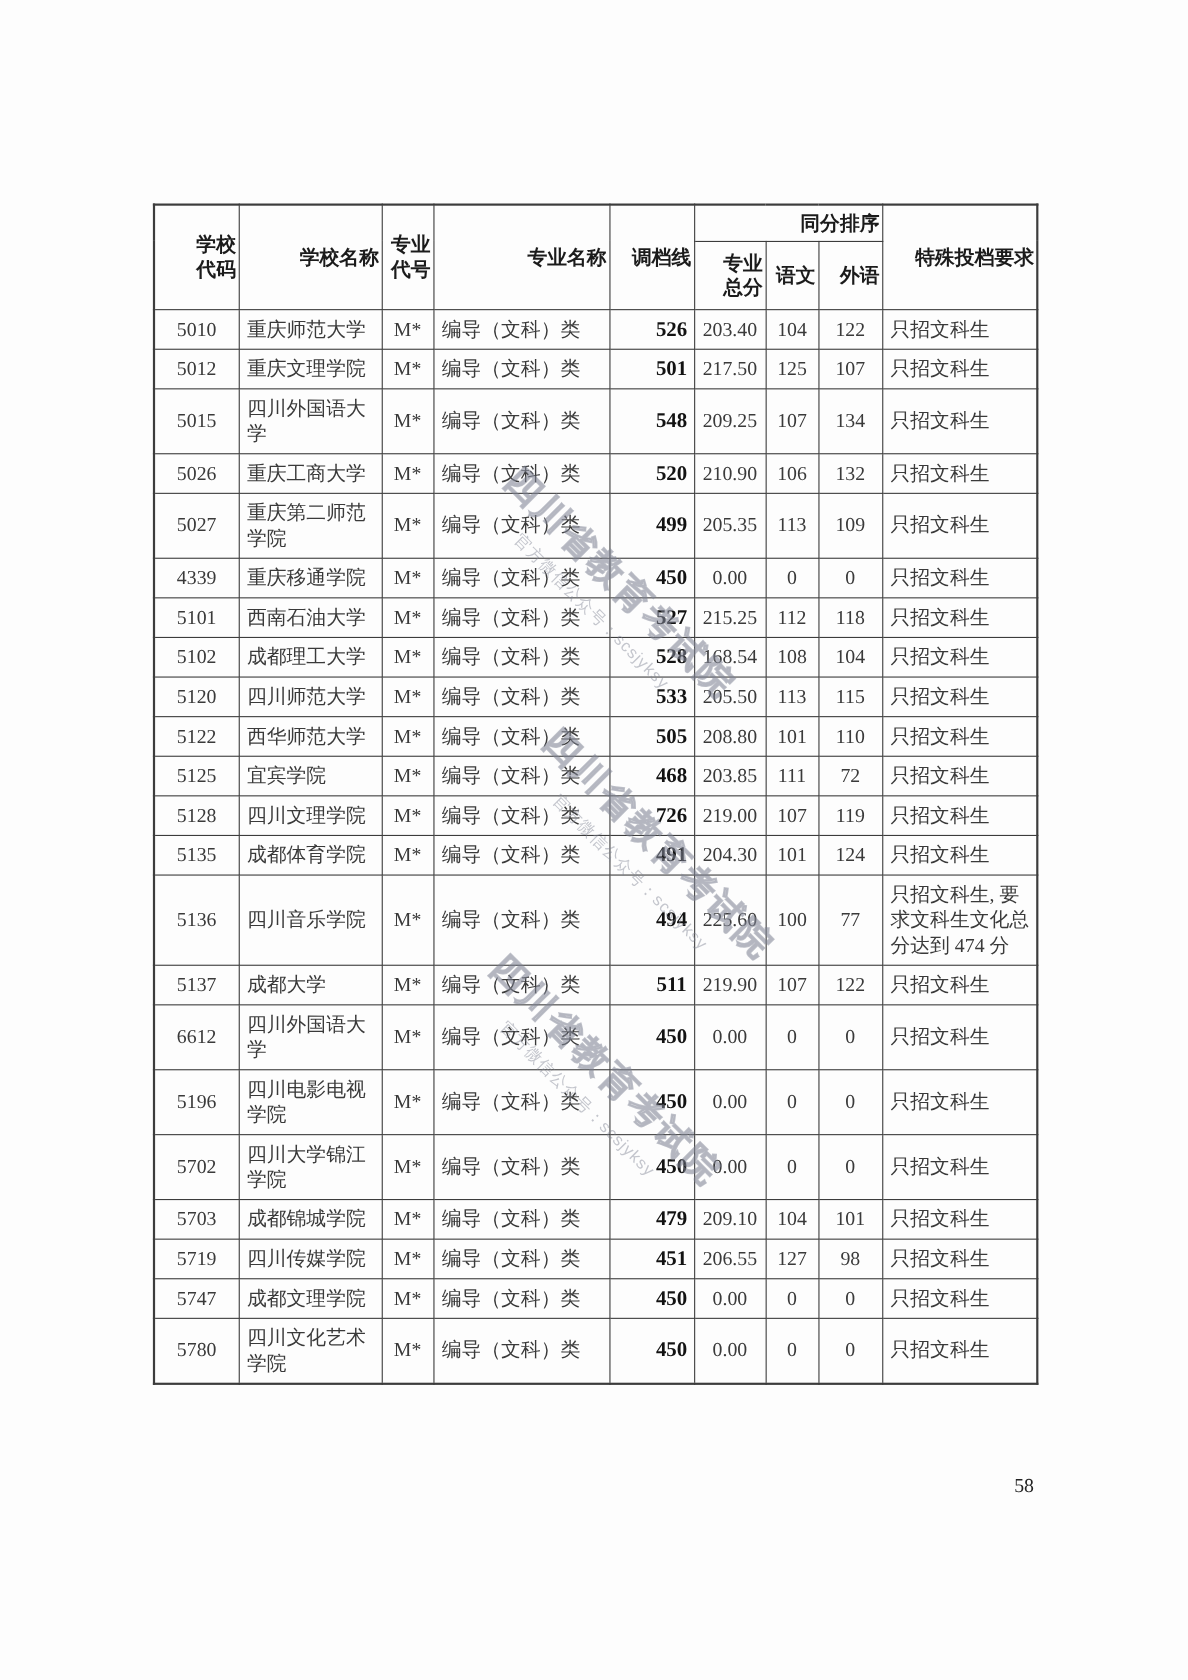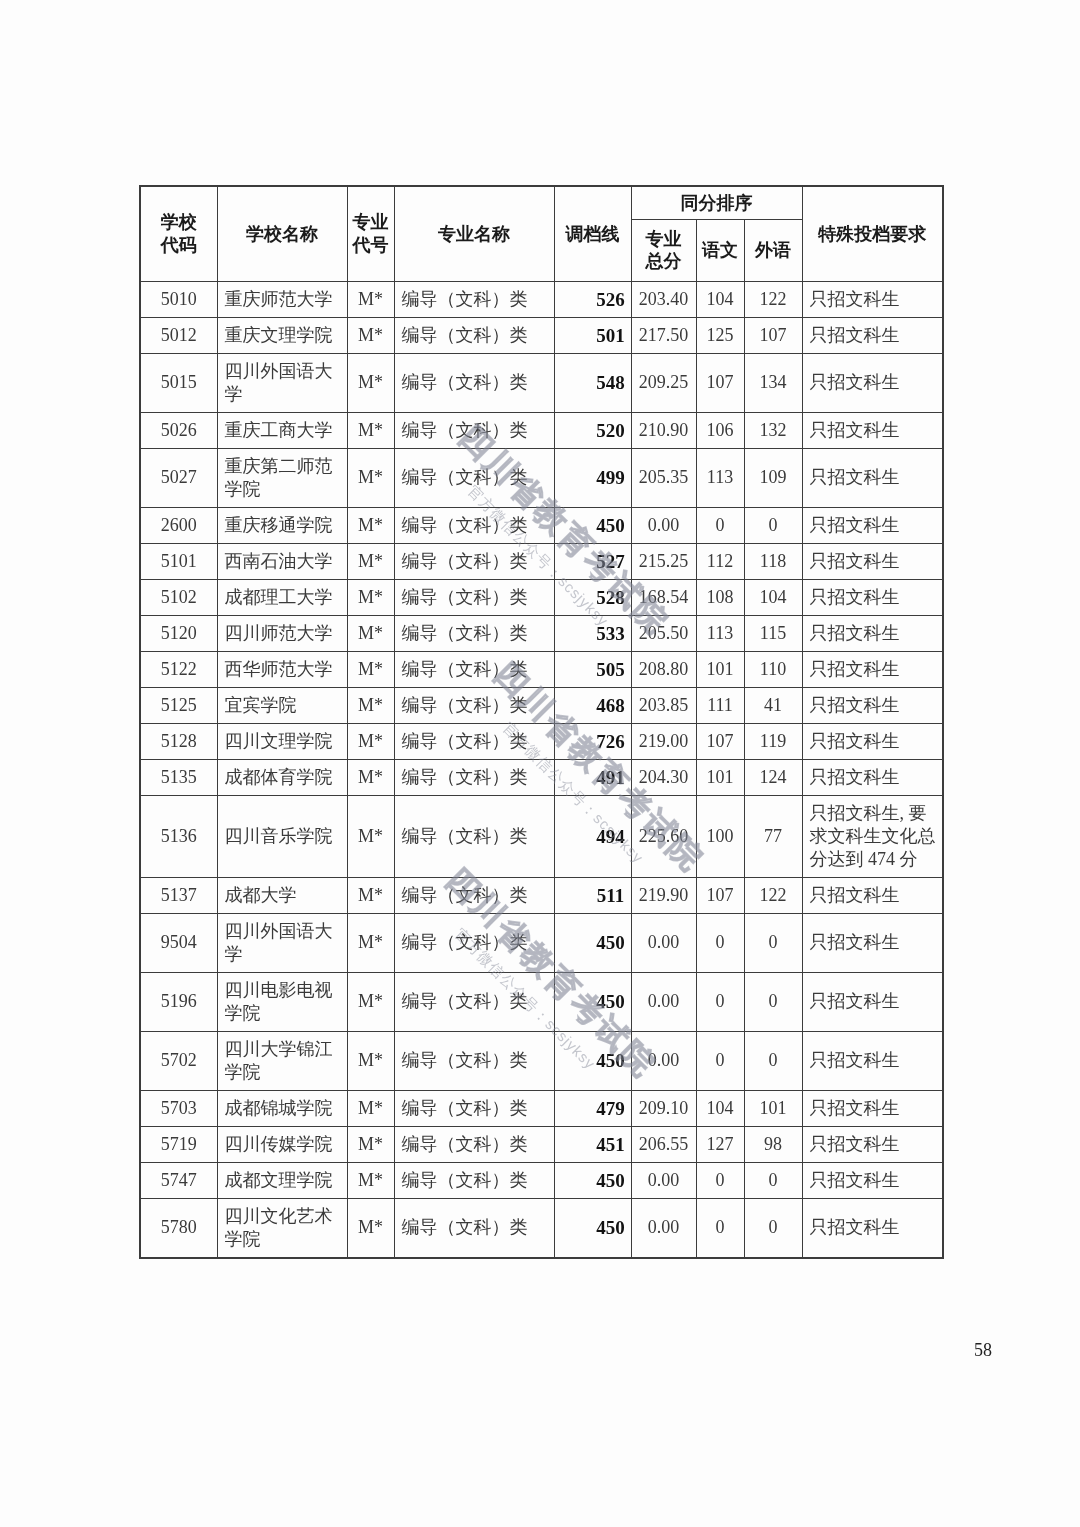--- a/index.html
+++ b/index.html
@@ -23,21 +23,21 @@
     table-layout:fixed;
     border:2px solid #3c3c3c;
     background:transparent;
   }
   th, td { border:1px solid #3c3c3c; }
   thead th {
     font-family:"Liberation Sans","DejaVu Sans",sans-serif;
     font-weight:700;
     font-size:18px;
     color:#1b1b1b;
-    text-align:center;
+    text-align:right;
     vertical-align:middle;
     white-space:pre-line;
     line-height:1.25;
     padding:2px;
   }
   thead tr.group-row { height:33px; }
   thead tr.sub-row   { height:62px; }
   tbody td {
     font-size:18px;
     color:#3a3a3a;
@@ -75,21 +75,21 @@
     color:rgba(128,132,148,0.46);
     white-space:nowrap;
   }
   .wm1 { left:405px; top:505px; }
   .wm2 { left:440px; top:742px; }
   .wm3 { left:392px; top:948px; }
 
   
   .page-number {
     position:absolute;
-    left:974px; top:1340px;
+    left:922px; top:1340px;
     font-size:18px;
     color:#222222;
     font-family:"Liberation Serif","DejaVu Serif",serif;
   }
 </style>
 </head>
 <body>
 
 <div class="page">
 
@@ -174,21 +174,21 @@
     <td class="l">重庆第二师范学院</td>
     <td class="c">M*</td>
     <td class="l">编导（文科）类</td>
     <td class="c cutoff">499</td>
     <td class="c">205.35</td>
     <td class="c">113</td>
     <td class="c">109</td>
     <td class="l">只招文科生</td>
   </tr>
         <tr>
-    <td class="c">2600</td>
+    <td class="c">4339</td>
     <td class="l">重庆移通学院</td>
     <td class="c">M*</td>
     <td class="l">编导（文科）类</td>
     <td class="c cutoff">450</td>
     <td class="c">0.00</td>
     <td class="c">0</td>
     <td class="c">0</td>
     <td class="l">只招文科生</td>
   </tr>
         <tr>
@@ -236,21 +236,21 @@
     <td class="l">只招文科生</td>
   </tr>
         <tr>
     <td class="c">5125</td>
     <td class="l">宜宾学院</td>
     <td class="c">M*</td>
     <td class="l">编导（文科）类</td>
     <td class="c cutoff">468</td>
     <td class="c">203.85</td>
     <td class="c">111</td>
-    <td class="c">41</td>
+    <td class="c">72</td>
     <td class="l">只招文科生</td>
   </tr>
         <tr>
     <td class="c">5128</td>
     <td class="l">四川文理学院</td>
     <td class="c">M*</td>
     <td class="l">编导（文科）类</td>
     <td class="c cutoff">726</td>
     <td class="c">219.00</td>
     <td class="c">107</td>
@@ -284,21 +284,21 @@
     <td class="l">成都大学</td>
     <td class="c">M*</td>
     <td class="l">编导（文科）类</td>
     <td class="c cutoff">511</td>
     <td class="c">219.90</td>
     <td class="c">107</td>
     <td class="c">122</td>
     <td class="l">只招文科生</td>
   </tr>
         <tr>
-    <td class="c">9504</td>
+    <td class="c">6612</td>
     <td class="l">四川外国语大学</td>
     <td class="c">M*</td>
     <td class="l">编导（文科）类</td>
     <td class="c cutoff">450</td>
     <td class="c">0.00</td>
     <td class="c">0</td>
     <td class="c">0</td>
     <td class="l">只招文科生</td>
   </tr>
         <tr>

